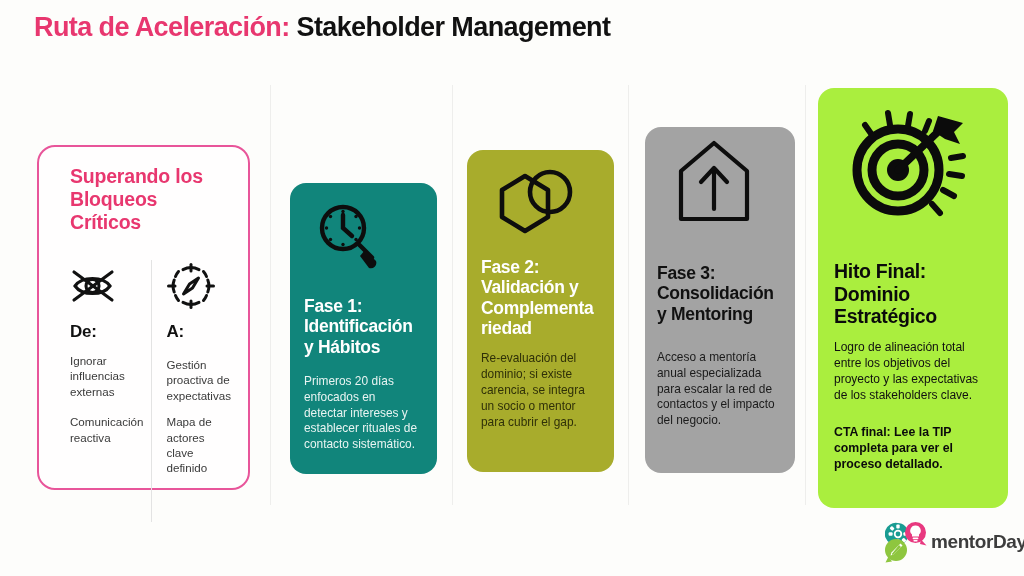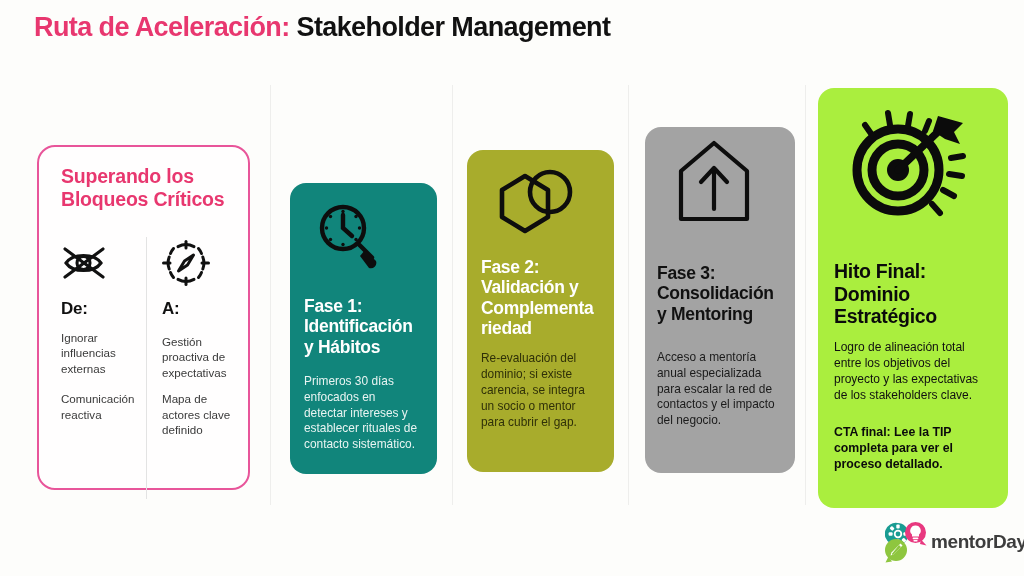--- a/index.html
+++ b/index.html
@@ -17,21 +17,21 @@
     font-size:27px;font-weight:700;letter-spacing:-0.6px;
     white-space:nowrap;line-height:1.15;
   }
   #title .accent{color:#e8376f;}
   #title .dark{color:#111111;}
 
   
   #blockers{
     position:absolute;left:37px;top:145px;width:213px;height:345px;
     border:2px solid #e8559a;border-radius:18px;background:#fffefe;
-    box-sizing:border-box;padding:18px 17px 12px 22px;
+    box-sizing:border-box;padding:18px 17px 12px 31px;
   }
   #blockers h2{
     margin:0;font-size:19.5px;font-weight:700;color:#e8376f;
     line-height:1.18;letter-spacing:-0.2px;
   }
   .bl-cols{display:flex;margin-top:26px;height:262px;}
   .bl-col{width:50%;box-sizing:border-box;}
   .bl-col.left{padding-right:13px;}
   .bl-col.right{padding-left:15px;border-left:1px solid #e3e3e3;}
   .bl-icon{height:52px;display:flex;align-items:center;}
@@ -156,21 +156,21 @@
             <circle cx="42" cy="39.5" r="1.7"></circle>
           <circle cx="29" cy="44.5" r="1.7"></circle>
             <circle cx="16.5" cy="39.5" r="1.7"></circle>
           <circle cx="12.5" cy="28" r="1.7"></circle>
             <circle cx="16.5" cy="16.5" r="1.7"></circle>
         </g>
         <path d="M51 50 L62 61 A5.5 5.5 0 0 1 55 68 L46 56 Z" fill="#0d0d0d"></path>
       </svg>
     </div>
     <h3>Fase 1: Identificación y Hábitos</h3>
-    <p>Primeros 30 días enfocados en detectar intereses y establecer rituales de contacto sistemático.</p>
+    <p>Primeros 20 días enfocados en detectar intereses y establecer rituales de contacto sistemático.</p>
   </div>
 
   <div class="card" id="card2">
     <div class="icon-wrap">
       <svg width="92" height="78" viewBox="0 0 92 78">
         <g fill="none" stroke="#0d0d0d" stroke-width="4.6" stroke-linejoin="round">
           <path d="M15 22 L38 8 L61 22 L61 49 L38 63 L15 49 Z"></path>
           <circle cx="63" cy="24" r="20"></circle>
         </g>
       </svg>

